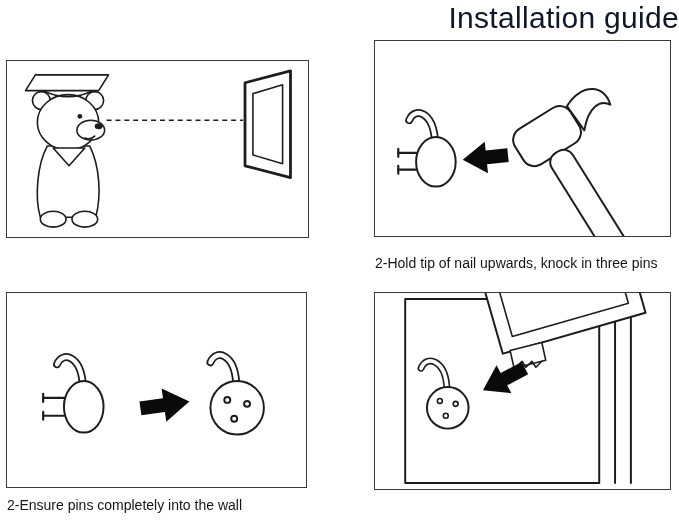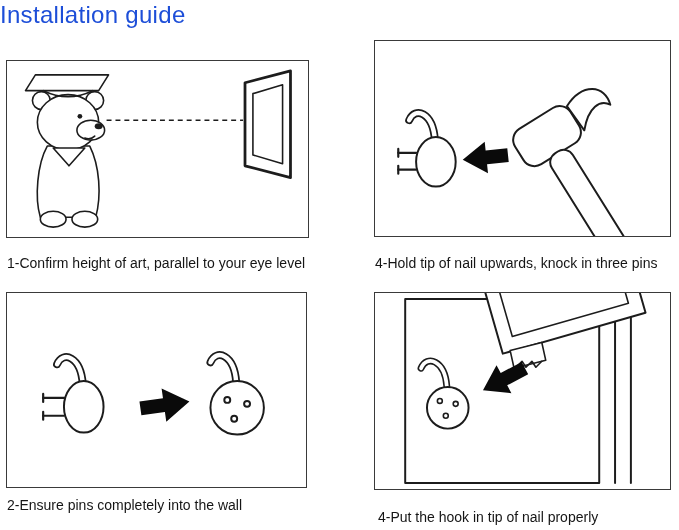--- a/index.html
+++ b/index.html
@@ -3,22 +3,22 @@
 <meta charset="utf-8">
 <style>
   * { margin:0; padding:0; box-sizing:border-box; }
   html,body { background:#ffffff; }
   .page {
     position:relative; width:679px; height:530px; background:#fff;
     font-family:"Liberation Sans", sans-serif; color:#111; overflow:hidden;
   }
   .title {
     position:absolute; top:1px; left:0; width:100%;
-    text-align:left; font-size:24px; font-weight:500;
-    color:#1d4ed8; letter-spacing:0.3px;
+    text-align:right; font-size:30px; font-weight:500;
+    color:#0f172a; letter-spacing:0.3px;
   }
   .panel { position:absolute; border:1px solid #3a3a3a; background:#fff; }
   .panel svg { display:block; width:100%; height:100%; }
   #panel1 { left:6px;   top:60px;  width:303px; height:178px; }
   #panel2 { left:374px; top:40px;  width:297px; height:197px; }
   #panel3 { left:6px;   top:292px; width:301px; height:196px; }
   #panel4 { left:374px; top:292px; width:297px; height:198px; }
   .caption { position:absolute; font-size:14px; color:#151515; white-space:nowrap; }
   #cap1 { left:7px;   top:255px; }
   #cap2 { left:375px; top:255px; }
@@ -145,18 +145,16 @@
 
       <g>
         <polygon class="fw thin" points="136,58 168,50 172,68 140,76"></polygon>
         <path class="ln thin" d="M142,75 l6,-6 l4,6 l6,-6 l4,6 l6,-6"></path>
       </g>
 
       <polygon class="blk" transform="rotate(-28 128 88)" points="154,81 130,81 130,72 106,88 130,104 130,95 154,95"></polygon>
     </svg>
   </div>
 
-  <div class="caption" id="cap1">1-Confirm height of art, parallel to your eye level</div>
-  <div class="caption" id="cap2">4-Hold tip of nail upwards, knock in three pins</div>
+  <div class="caption" id="cap2">2-Hold tip of nail upwards, knock in three pins</div>
   <div class="caption" id="cap3">2-Ensure pins completely into the wall</div>
-  <div class="caption" id="cap4">4-Put the hook in tip of nail properly</div>
 
 </div>
 
 </body></html>

